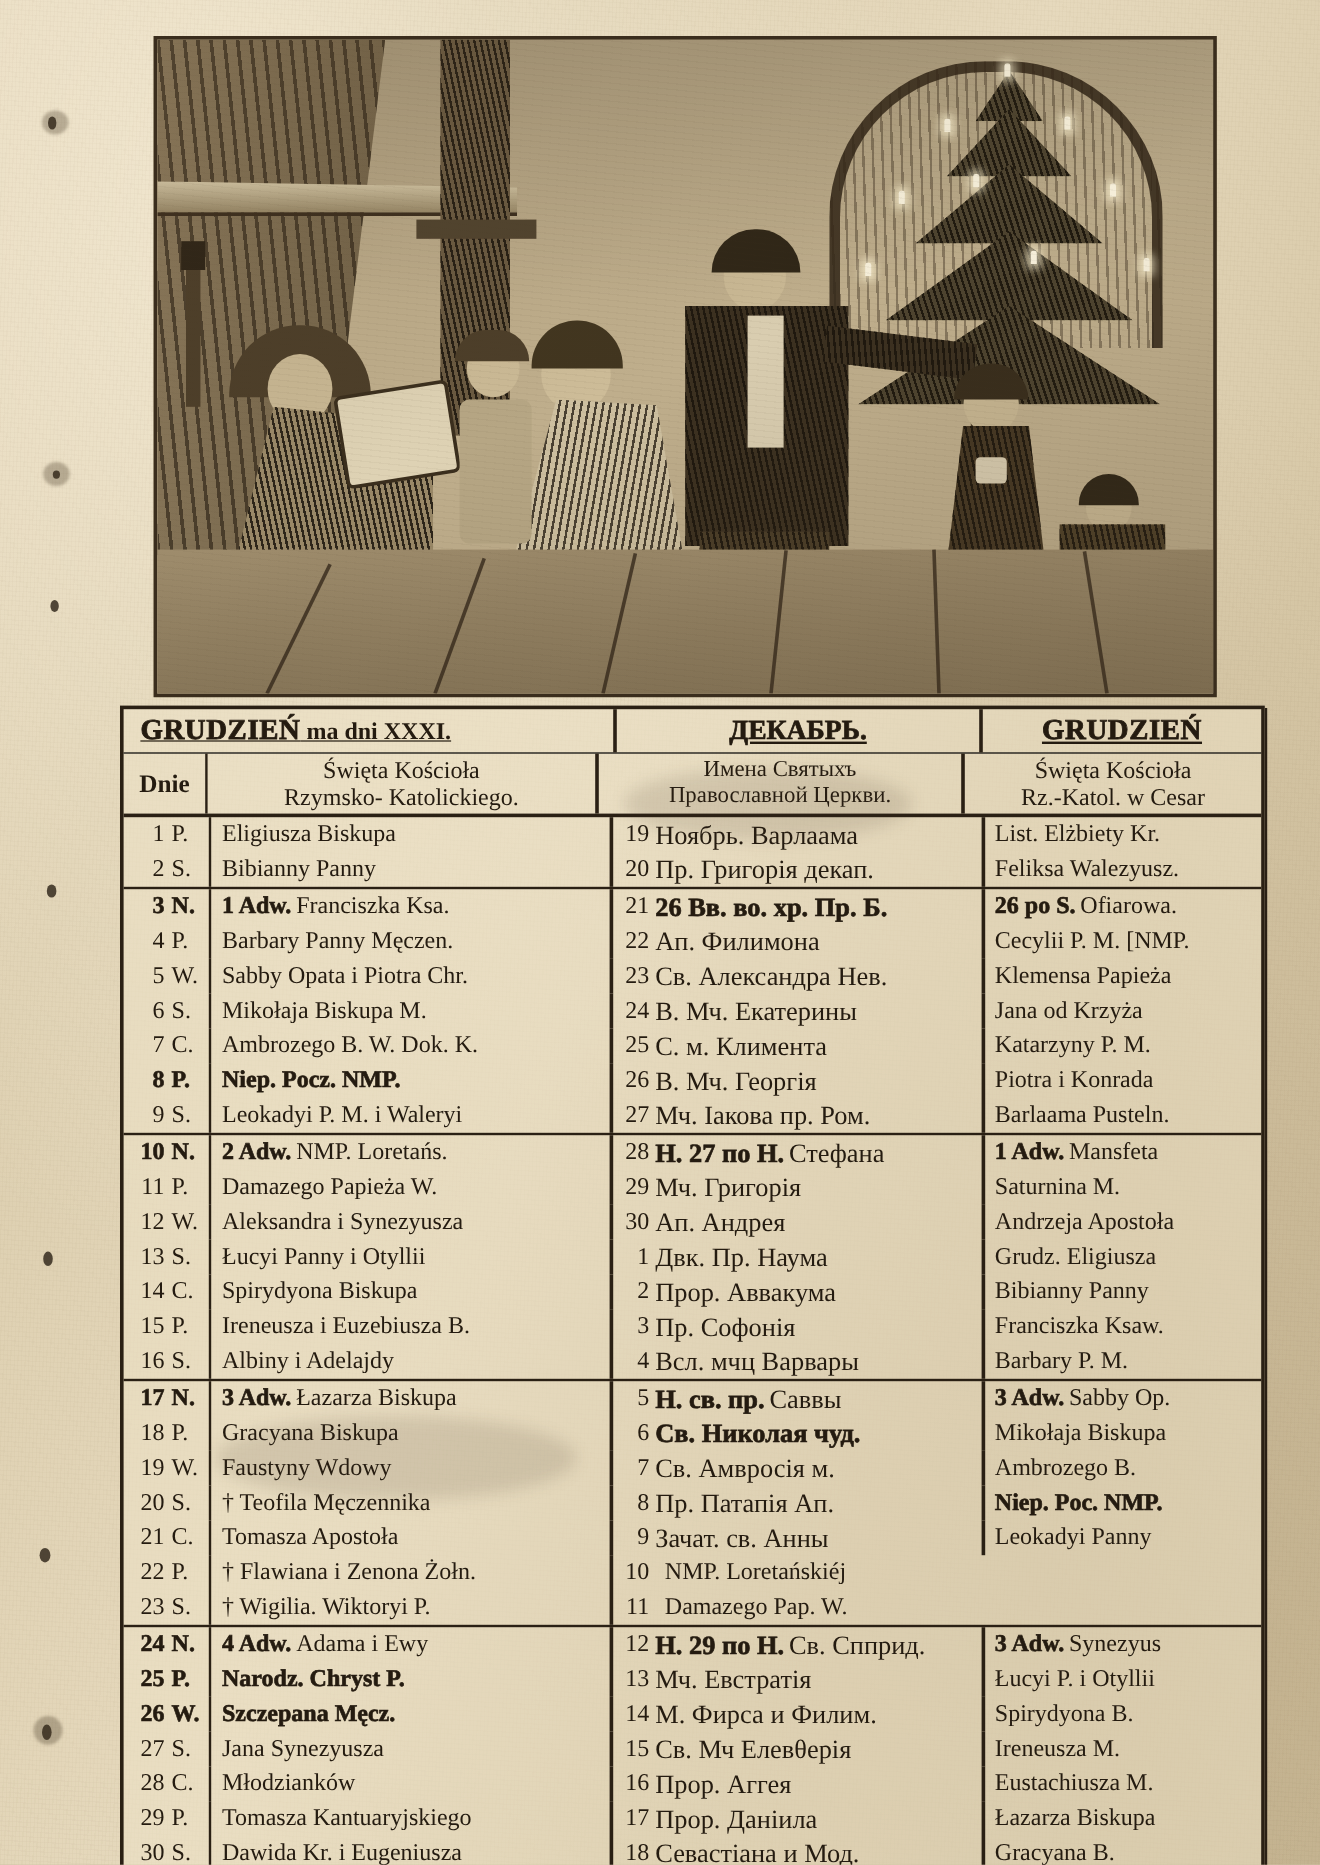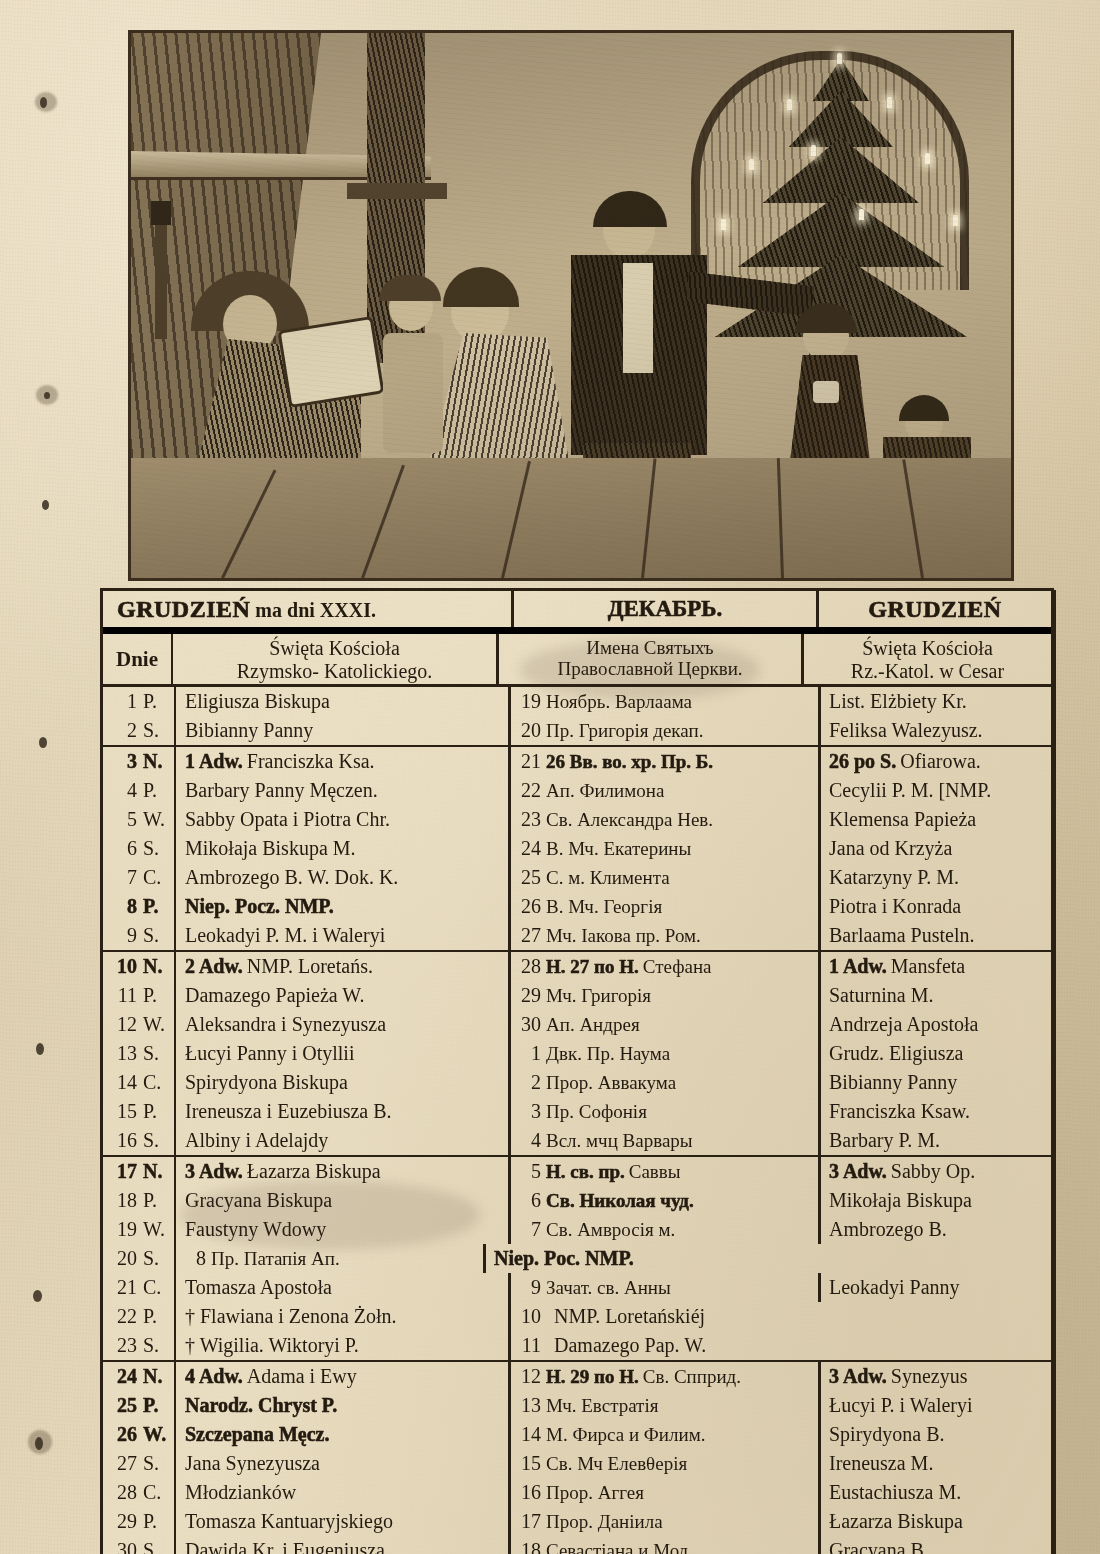--- a/index.html
+++ b/index.html
@@ -92,21 +92,21 @@
     background-image:repeating-linear-gradient(6deg, rgba(70,55,35,.12) 0 1px, rgba(0,0,0,0) 1px 5px);}
 
   
   #cal{
     position:absolute;left:100px;top:588px;width:948px;
     border:3px solid #2a2014;
     box-shadow:2px 2px 0 #2a2014;
     color:#241b10;
     background:rgba(236,225,199,.55);
   }
-  .titlerow{display:flex;border-bottom:7px solid #000000;}
+  .titlerow{display:flex;border-bottom:1px solid #000000;text-decoration:underline;}
   .t1{flex:0 0 394px;padding:5px 0 4px 14px;border-right:3px solid #2a2014;}
   .t2{flex:0 0 302px;display:flex;justify-content:center;padding:5px 0 4px;border-right:3px solid #2a2014;}
   .t3{flex:1;display:flex;justify-content:center;padding:5px 0 4px;}
   .fat{
     font-family:"Liberation Serif", serif;
     font-weight:bold;font-size:24px;letter-spacing:.5px;
     -webkit-text-stroke:.7px #241b10;
   }
   .thin{font-size:20px;font-weight:bold;}
   .cyr{font-weight:bold;font-size:23px;-webkit-text-stroke:.6px #241b10;}
@@ -119,21 +119,21 @@
 
   .week{border-bottom:2px solid #2a2014;}
   .week:last-child{border-bottom:none;}
   .row{display:flex;height:29px;align-items:center;}
   .cDay{flex:0 0 68px;display:flex;align-items:center;justify-content:flex-end;
         padding-right:3px;border-right:2px solid #2a2014;height:100%;font-size:20px;white-space:nowrap;}
   .dnum{display:inline-block;min-width:24px;text-align:right;}
   .dlet{display:inline-block;width:28px;text-align:left;padding-left:6px;}
   .cPl{flex:0 0 323px;padding-left:9px;border-right:3px solid #2a2014;height:100%;display:flex;align-items:center;font-size:20px;white-space:nowrap;overflow:hidden;}
   .cRuN{flex:0 0 30px;text-align:right;padding-right:5px;height:100%;display:flex;align-items:center;justify-content:flex-end;font-size:20px;}
-  .cRu{flex:0 0 272px;border-right:3px solid #2a2014;height:100%;display:flex;align-items:center;font-size:19px;white-space:nowrap;overflow:hidden;}
+  .cRu{flex:0 0 272px;border-right:3px solid #2a2014;height:100%;display:flex;align-items:center;font-size:22px;white-space:nowrap;overflow:hidden;}
   .cCes{flex:1;padding-left:8px;height:100%;display:flex;align-items:center;font-size:20px;white-space:nowrap;overflow:hidden;}
   b.hl{font-weight:bold;-webkit-text-stroke:.55px #241b10;margin-right:4px;}
   .dayb{font-weight:bold;-webkit-text-stroke:.5px #241b10;}
   .ink{position:absolute;pointer-events:none;background:rgba(60,46,28,.13);filter:blur(6px);border-radius:50%;}
 </style>
 </head>
 <body>
 
 <div id="page"></div>
 <div id="grain"></div>
@@ -575,20 +575,23 @@
           </div>
           <div class="cCes">
             <span>Ambrozego B.</span>
           </div>
         </div>
         <div class="row">
           <div class="cDay">
             <span class="dnum">20</span>
             <span class="dlet">S.</span>
           </div>
+          <div class="cPl">
+            <span>† Teofila Męczennika</span>
+          </div>
           <div class="cRuN">8</div>
           <div class="cRu">
             <span>Пр. Патапія Ап.</span>
           </div>
           <div class="cCes">
             <b class="hl">Niep. Poc. NMP.</b>
           </div>
         </div>
         <div class="row">
           <div class="cDay">
@@ -659,21 +662,21 @@
             <span class="dlet dayb">P.</span>
           </div>
           <div class="cPl">
             <b class="hl">Narodz. Chryst P.</b>
           </div>
           <div class="cRuN">13</div>
           <div class="cRu">
             <span>Мч. Евстратія</span>
           </div>
           <div class="cCes">
-            <span>Łucyi P. i Waleryi</span>
+            <span>Łucyi P. i Otyllii</span>
           </div>
         </div>
         <div class="row">
           <div class="cDay">
             <span class="dnum dayb">26</span>
             <span class="dlet dayb">W.</span>
           </div>
           <div class="cPl">
             <b class="hl">Szczepana Męcz.</b>
           </div>

